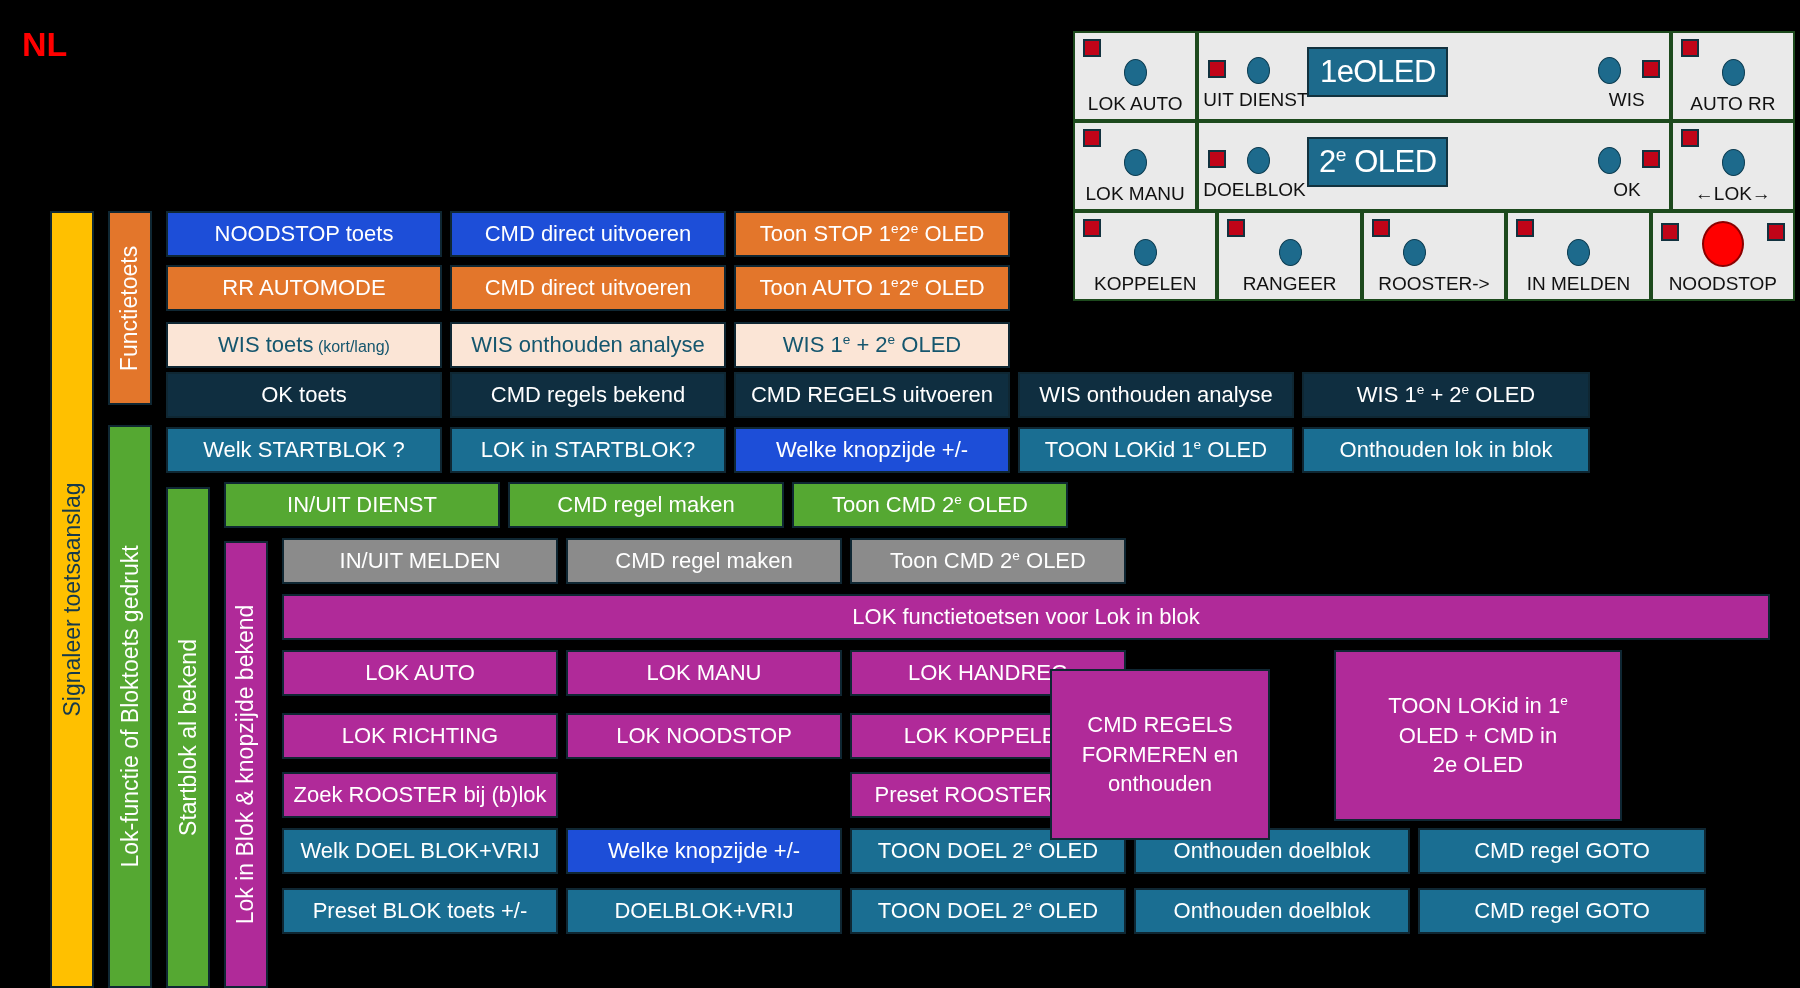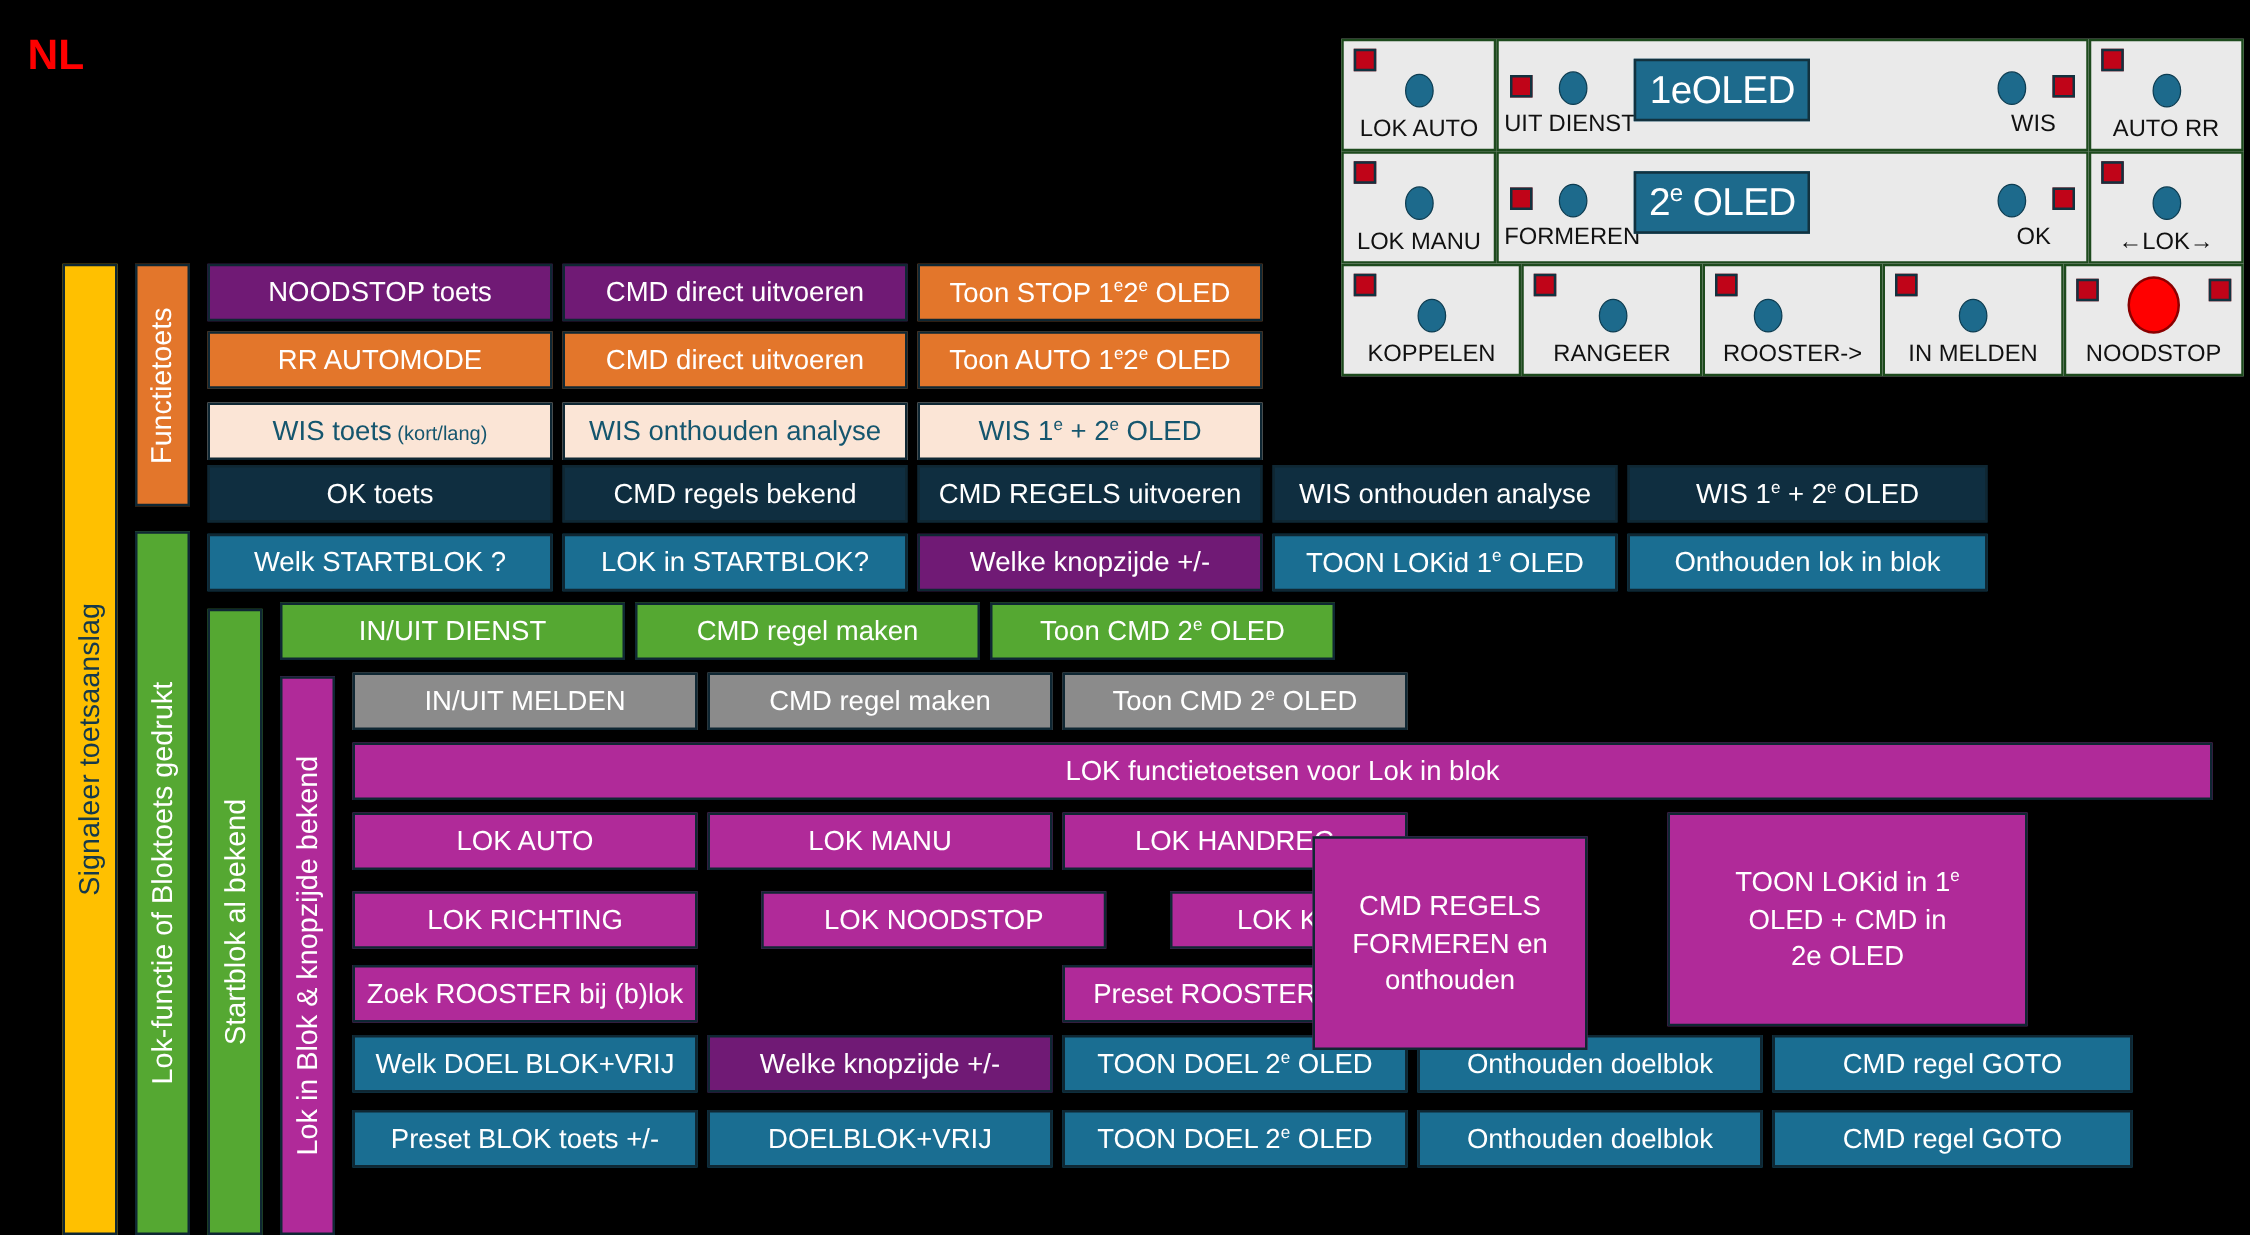--- a/index.html
+++ b/index.html
@@ -109,21 +109,21 @@
     display: flex; align-items: center; justify-content: center;
     text-align: center;
     margin-right: 8px;
     font-size: 22px;
     line-height: 1.08;
     overflow: hidden;
     padding: 0 4px;
   }
   .cell:last-child { margin-right: 0; }
 
-  .c-red    { background:#701a75; color:#ffffff; }
+  .c-red    { background:#1d4ed8; color:#ffffff; }
   .c-orange { background:#E3762B; color:#ffffff; }
   .c-cream  { background:#FBE5D6; color:#15566E; }
   .c-dark   { background:#0F2E40; color:#ffffff; }
   .c-blue   { background:#1A6E92; color:#ffffff; }
   .c-green  { background:#55A832; color:#ffffff; }
   .c-gray   { background:#8B8B8B; color:#ffffff; }
   .c-purple { background:#B02A99; color:#ffffff; }
 
   .small { font-size: 16px; }
 
@@ -172,21 +172,21 @@
 
     <div class="kp-row">
       <div class="kp-cell" style="flex:1 1 0;">
         <div class="kp-led" style="left:8px;top:6px;"></div>
         <div class="kp-btn" style="left:50%;margin-left:-11px;top:26px;"></div>
         <div class="kp-label">LOK MANU</div>
       </div>
       <div class="kp-cell" style="flex:3.9 1 0;position:relative;">
         <div class="kp-led" style="left:9px;top:27px;"></div>
         <div class="kp-btn" style="left:48px;top:24px;"></div>
-        <div class="kp-label" style="position:absolute;left:4px;bottom:4px;">FORMEREN</div>
+        <div class="kp-label" style="position:absolute;left:4px;bottom:4px;">DOELBLOK</div>
         <div class="kp-oled" style="left:108px;top:14px;width:141px;height:50px;">
           <span><span>2</span><span class="sup">e</span><span> OLED</span></span>
         </div>
         <div class="kp-btn" style="right:48px;top:24px;"></div>
         <div class="kp-led" style="right:9px;top:27px;"></div>
         <div class="kp-label" style="position:absolute;right:28px;bottom:4px;">OK</div>
       </div>
       <div class="kp-cell" style="flex:1 1 0;">
         <div class="kp-led" style="left:8px;top:6px;"></div>
         <div class="kp-btn" style="left:50%;margin-left:-11px;top:26px;"></div>
@@ -307,21 +307,21 @@
     <div class="row" style="left:232px; top:383px;">
       <div class="cell c-purple" style="width:1488px;">LOK functietoetsen voor Lok in blok</div>
     </div>
 
     <div class="row" style="left:232px; top:439px;">
       <div class="cell c-purple" style="width:276px;">LOK AUTO</div>
       <div class="cell c-purple" style="width:276px;">LOK MANU</div>
       <div class="cell c-purple" style="width:276px;">LOK HANDREG</div>
     </div>
 
-    <div class="row" style="left:232px; top:502px;gap:43px;">
+    <div class="row" style="left:232px; top:502px;">
       <div class="cell c-purple" style="width:276px;">LOK RICHTING</div>
       <div class="cell c-purple" style="width:276px;">LOK NOODSTOP</div>
       <div class="cell c-purple" style="width:276px;">LOK KOPPELEN</div>
     </div>
 
     <div class="row" style="left:232px; top:561px;">
       <div class="cell c-purple" style="width:276px;">Zoek ROOSTER bij (b)lok</div>
       <div class="cell" style="width:276px;background:#000;border-color:#000;"></div>
       <div class="cell c-purple" style="width:276px;">Preset ROOSTER-&gt;lok</div>
     </div>

